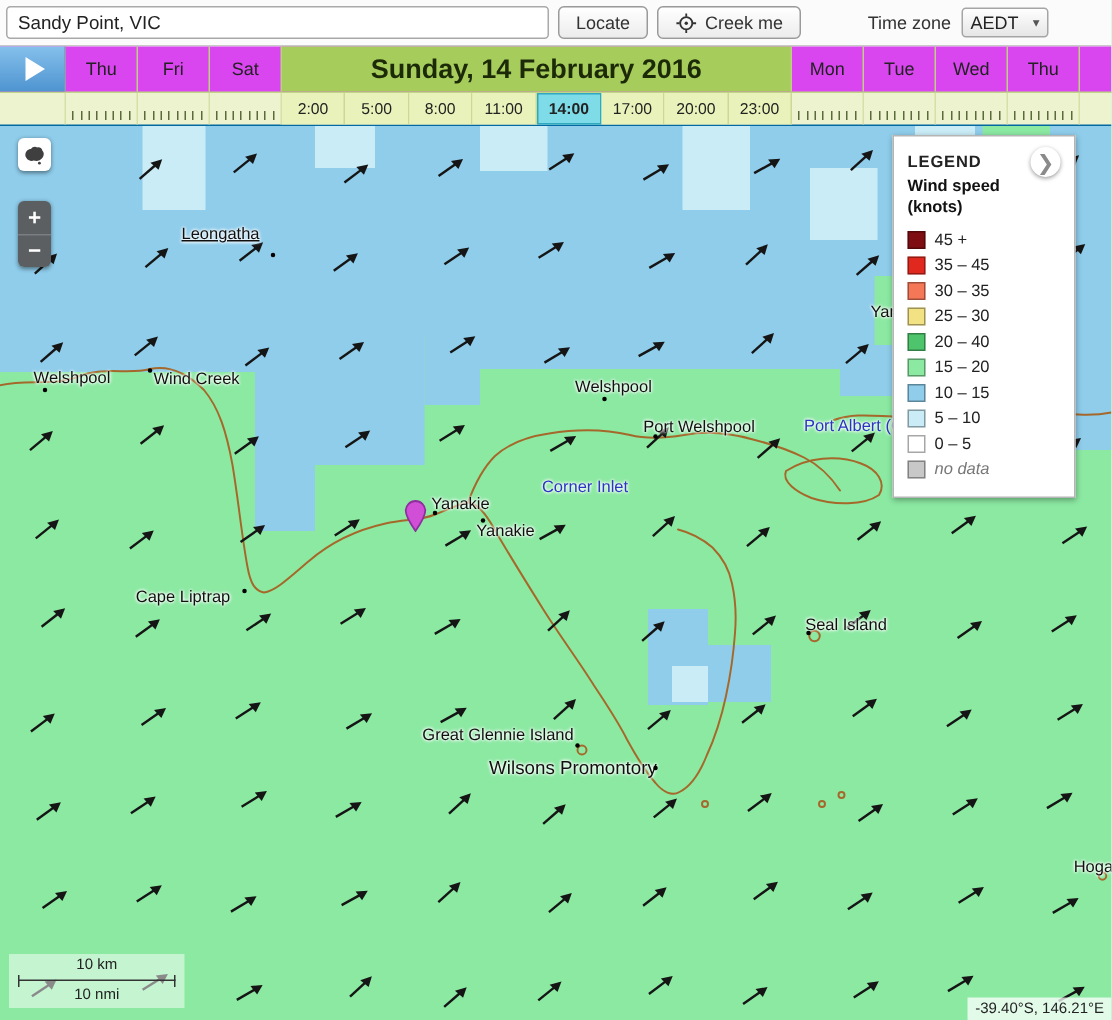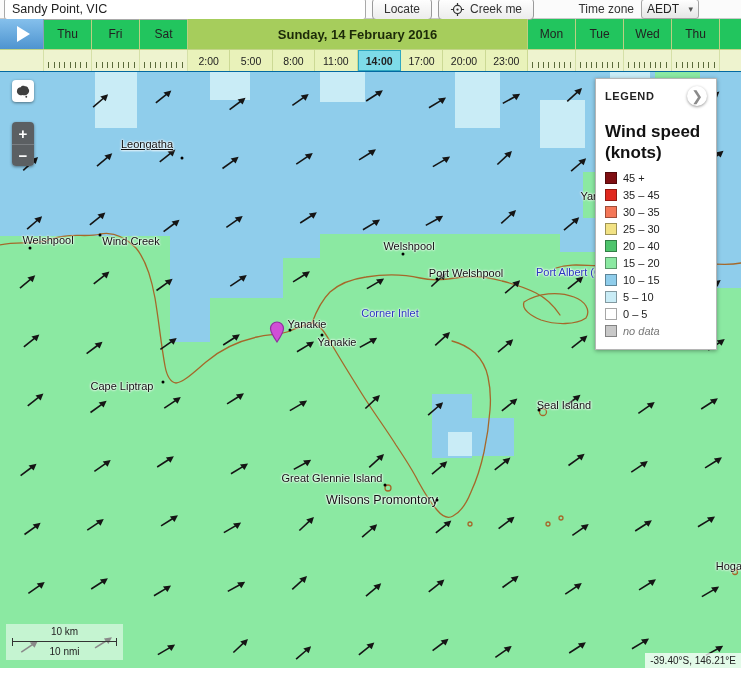--- a/index.html
+++ b/index.html
@@ -1,33 +1,33 @@
 <!DOCTYPE html>
 <html><head>
 <meta charset="utf-8">
 <style>
   *{box-sizing:border-box;margin:0;padding:0;}
   html,body{width:741px;height:680px;}
   body{font-family:"Liberation Sans","DejaVu Sans",sans-serif;background:#fff;overflow:hidden;}
   #app{width:741px;height:680px;position:relative;background:#fff;}
 
   
-  .topbar{height:19px;display:flex;align-items:center;padding:0 4px;gap:6px;background:#fbfbfb;border-bottom:1px solid #c9c9c9;}
+  .topbar{height:31px;display:flex;align-items:center;padding:0 4px;gap:6px;background:#fbfbfb;border-bottom:1px solid #c9c9c9;}
   .search{width:362px;height:22px;border:1px solid #a9a9a9;border-radius:3px;padding:0 7px;font-size:12.5px;color:#222;font-family:inherit;}
   .btn{height:22px;padding:0 11px;border:1px solid #9a9a9a;border-radius:4px;background:linear-gradient(#ffffff,#ececec);font-size:12px;color:#333;display:inline-flex;align-items:center;gap:5px;cursor:pointer;font-family:inherit;}
   .tz-group{margin-left:auto;display:flex;align-items:center;gap:7px;padding-right:38px;font-size:12px;color:#333;}
   .tz-select{width:58px;height:20px;border:1px solid #a5a5a5;border-radius:3px;background:linear-gradient(#fefefe,#e6e6e6);display:flex;align-items:center;justify-content:space-between;padding:0 5px;font-size:12px;color:#222;cursor:pointer;}
   .tz-caret{font-size:9px;color:#555;}
 
   
-  .day-row{height:31px;display:flex;background:#22c55e;border-bottom:1px solid #c2d488;}
+  .day-row{height:31px;display:flex;background:#d946ef;border-bottom:1px solid #c2d488;}
   .play-btn{width:44px;background:linear-gradient(#85c0ec,#4e94d0);display:flex;align-items:center;justify-content:center;border-right:1px solid #86a0b5;cursor:pointer;}
   .play-tri{width:0;height:0;border-left:13px solid #fff;border-top:8px solid transparent;border-bottom:8px solid transparent;margin-left:4px;}
   .day-tab{width:48px;display:flex;align-items:center;justify-content:center;font-size:12px;color:#222;border-right:1px solid #bccf82;cursor:pointer;}
-  .day-selected{flex:1;background:#a6cd5c;display:flex;align-items:center;justify-content:center;font-size:13px;font-weight:700;color:#1c2a08;border-right:1px solid #bccf82;cursor:pointer;}
+  .day-selected{flex:1;background:#a6cd5c;display:flex;align-items:center;justify-content:center;font-size:18px;font-weight:700;color:#1c2a08;border-right:1px solid #bccf82;cursor:pointer;}
   .day-filler{width:21px;}
   #days-before,#days-after{display:flex;}
 
   
   .time-row{height:22px;display:flex;background:#eef3cf;border-bottom:1px solid #0369a1;}
   .time-spacer{width:44px;border-right:1px solid #d5e0a8;}
   .ticks{width:48px;display:flex;justify-content:space-evenly;align-items:flex-end;padding-bottom:3px;border-right:1px solid #d5e0a8;cursor:pointer;}
   .tick{width:1px;height:6px;background:#5a6a3a;}
   #ticks-before,#ticks-after{display:flex;}
   #time-cells{flex:1;display:flex;}
@@ -59,21 +59,21 @@
   .scale-label{text-align:center;line-height:1.15;}
   .scale-bar-km{height:4px;border:1px solid #333;border-top:none;}
   .scale-bar-nmi{height:4px;border-left:1px solid #333;border-right:1px solid #333;}
   .coords{position:absolute;right:0;bottom:0;z-index:8;background:rgba(255,255,255,.75);padding:2px 5px;font-size:10px;color:#222;}
 
   
   .legend{position:absolute;top:6px;right:24px;width:122px;background:#fff;border:1px solid #b5b5b5;box-shadow:0 1px 4px rgba(0,0,0,.35);z-index:12;padding:7px 9px 9px;}
   .legend-header{display:flex;align-items:center;justify-content:space-between;}
   .legend-title{font-size:11px;font-weight:700;letter-spacing:.6px;color:#222;}
   .legend-chevron{width:20px;height:20px;border-radius:50%;background:#fff;box-shadow:0 1px 3px rgba(0,0,0,.4);display:flex;align-items:center;justify-content:center;color:#8a8a8a;font-size:14px;font-weight:700;cursor:pointer;}
-  .legend-group-title{margin-top:15px;font-size:17px;font-weight:700;color:#111;line-height:1.25;}
+  .legend-group-title{margin-top:0;font-size:11px;font-weight:700;color:#111;line-height:1.25;}
   .legend-items{margin-top:6px;}
   .legend-item{display:flex;align-items:center;gap:6px;height:17px;}
   .swatch{width:12px;height:12px;border:1px solid rgba(0,0,0,.35);flex:none;}
   .legend-label{font-size:11px;color:#222;}
   .legend-label.italic{font-style:italic;color:#777;}
 </style>
 </head>
 <body>
 
 <div id="app">

